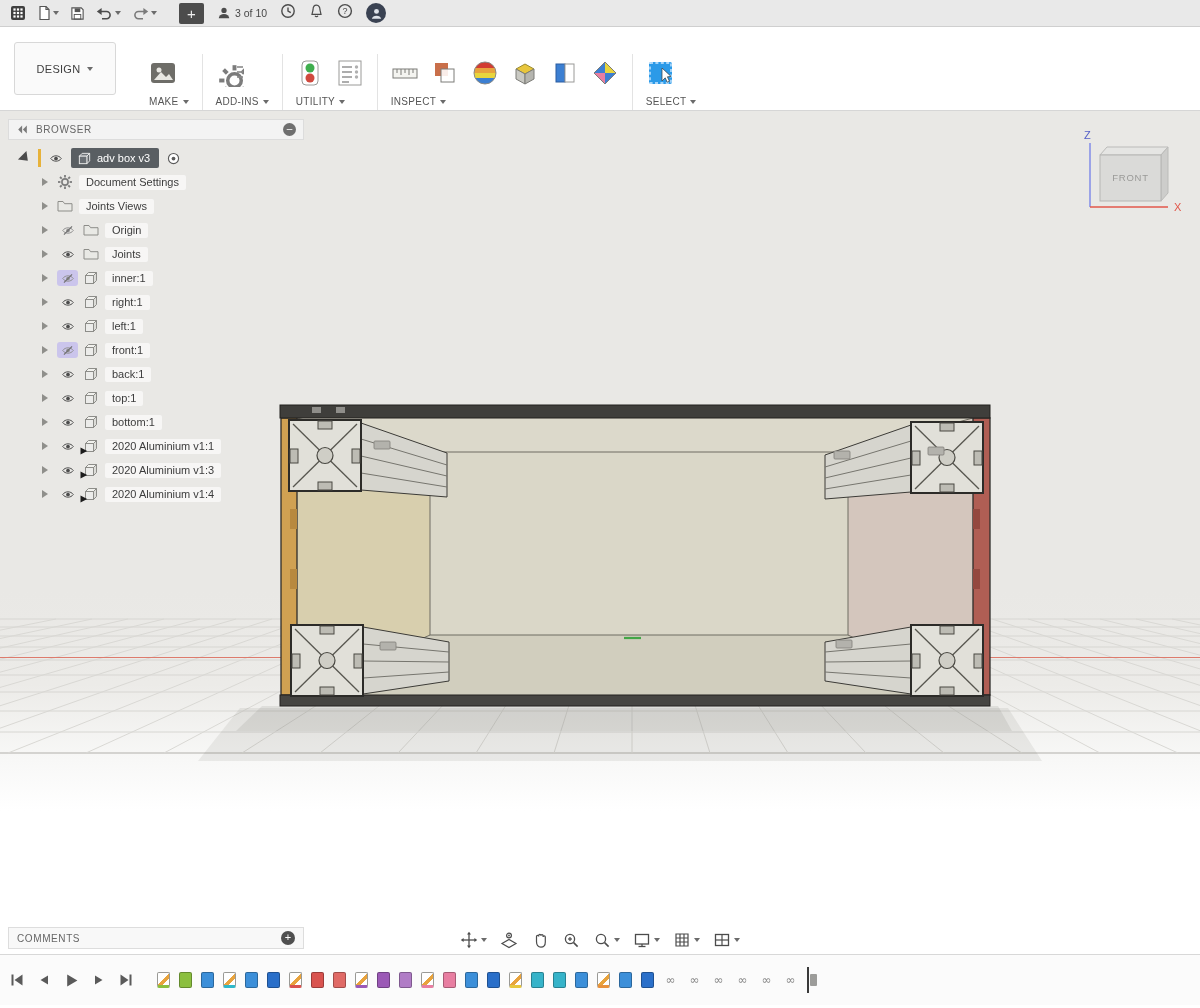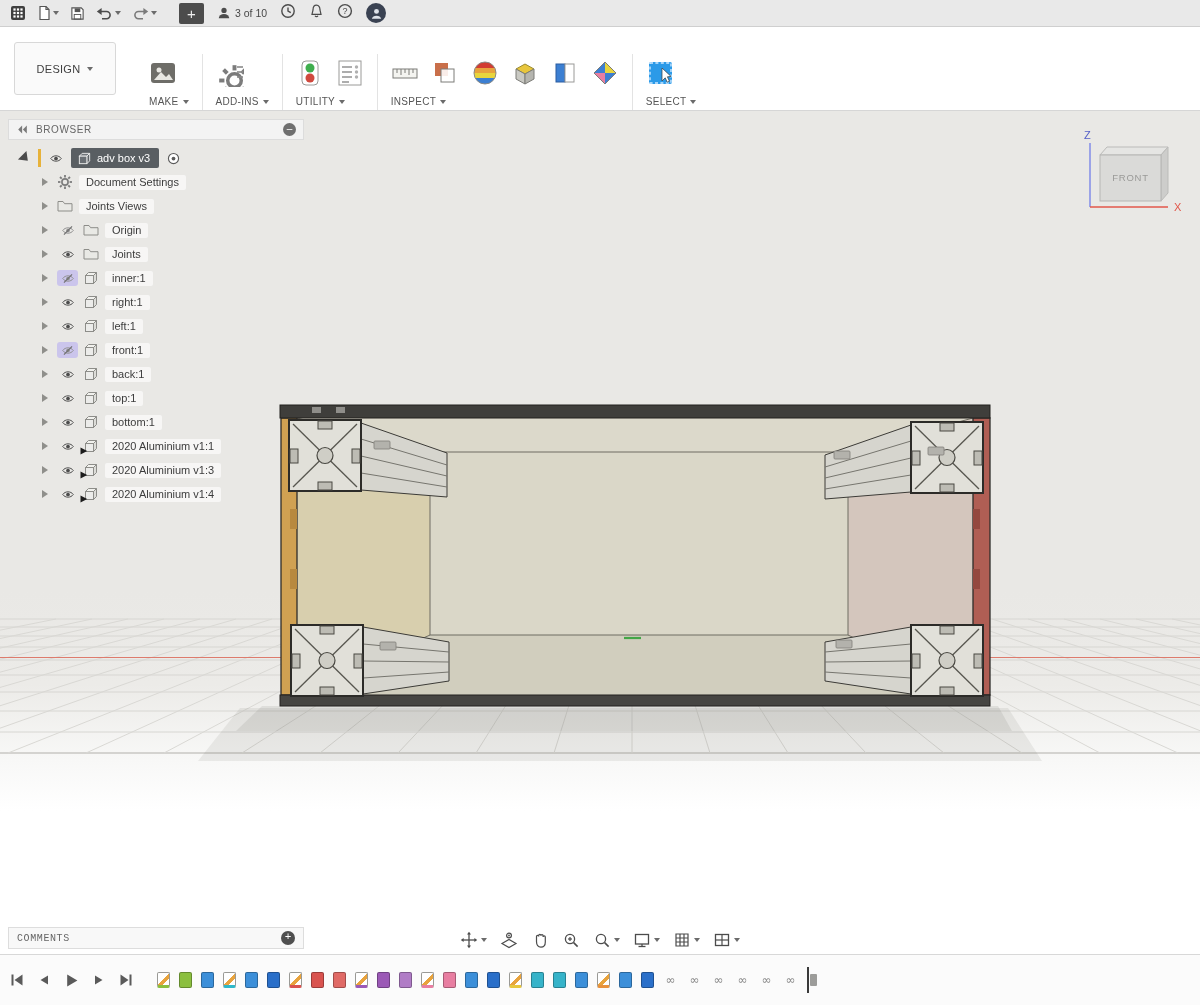--- a/index.html
+++ b/index.html
@@ -53,21 +53,21 @@
   .rowic{margin-right:6px;display:flex;align-items:center;flex:none;}
   .compwrap{position:relative;margin-right:6px;flex:none;display:flex;}
   .linkarr{position:absolute;left:-3px;bottom:-1px;width:8px;height:8px;}
   .blabel{color:#3c3c3c;background:rgba(255,255,255,.62);padding:1.5px 7px;border-radius:2px;white-space:nowrap;}
   .rootpill{display:flex;align-items:center;gap:5px;background:#595e62;color:#fff;padding:2.5px 9px 2.5px 6px;border-radius:2px;margin-right:7px;}
 
   
   .viewcube{position:absolute;top:14px;right:6px;z-index:2;}
 
   
-  .comments{position:absolute;left:8px;bottom:5px;width:296px;height:22px;background:rgba(248,248,248,.95);border:1px solid #ddd;display:flex;align-items:center;padding:0 8px;gap:8px;z-index:3;font-family:Liberation Mono, monospace;}
+  .comments{position:absolute;left:8px;bottom:5px;width:296px;height:22px;background:rgba(248,248,248,.95);border:1px solid #ddd;display:flex;align-items:center;padding:0 8px;gap:8px;z-index:3;}
   .cm-title{font-size:10px;color:#666;letter-spacing:.6px;flex:1;}
   .cm-btn{width:14px;height:14px;border-radius:50%;background:#4f4f4f;color:#fff;font-size:11px;line-height:13px;text-align:center;}
   .navbar{position:absolute;left:50%;bottom:5px;transform:translateX(-50%);display:flex;align-items:center;gap:13px;z-index:3;}
   .nv{display:flex;align-items:center;gap:3px;}
 
   
   .timeline{height:51px;border-top:1px solid #d8d8d8;background:#fbfbfb;display:flex;align-items:center;padding:0 10px;}
   .tl-controls{display:flex;gap:13px;align-items:center;margin-right:24px;flex:none;}
   .pb{display:flex;}
   .tl-track{display:flex;align-items:center;gap:9px;flex:1;height:32px;overflow:hidden;}

